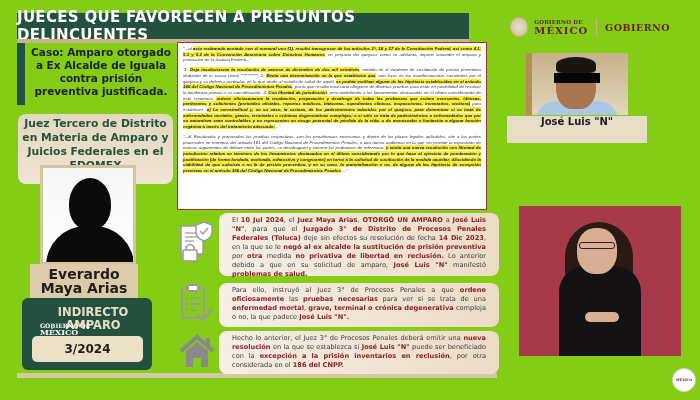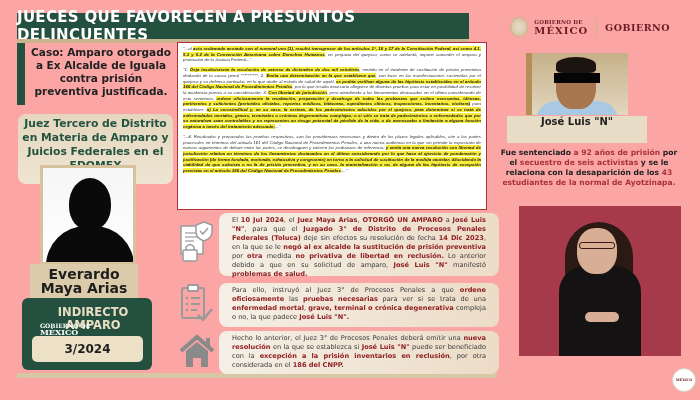--- a/index.html
+++ b/index.html
@@ -1,19 +1,19 @@
 <!DOCTYPE html>
 <html><head>
   <meta charset="utf-8">
   <style>
     * { box-sizing: border-box; margin: 0; padding: 0; }
     html, body { width: 700px; height: 400px; overflow: hidden; background: #ffffff; }
     body { position: relative; font-family: "DejaVu Sans", sans-serif; color: #1e1e1e; }
 
-    .slide { position: absolute; left: 0; top: 0; width: 700px; height: 400px; background: #fca5a5; }
+    .slide { position: absolute; left: 0; top: 0; width: 700px; height: 400px; background: #84cc16; }
 
     
     .header-bar { position: absolute; left: 17px; top: 13px; width: 452px; height: 26px; background: #23503f; display: flex; align-items: center; justify-content: center; }
     .header-title { color: #ffffff; font-weight: bold; font-size: 15px; letter-spacing: 0.3px; font-family: "DejaVu Sans", sans-serif; }
     .header-under { position: absolute; left: 17px; top: 39px; width: 452px; height: 4px; background: #c9b48f; }
     .left-accent { position: absolute; left: 17px; top: 43px; width: 8px; height: 62px; background: #23503f; }
 
     
     .case-title { position: absolute; left: 28px; top: 46px; width: 146px; text-align: center; font-weight: bold; font-size: 10.5px; line-height: 13px; color: #222; }
     .judge-box { position: absolute; left: 18px; top: 114px; width: 155px; height: 70px; background: linear-gradient(180deg, #e5d7be 0%, #efe5d3 100%); border-radius: 8px; text-align: center; padding-top: 3px; }
@@ -181,23 +181,20 @@
     <div class="frame-left"></div>
     <div class="shirt"></div>
     <div class="face"></div>
     <div class="hair"></div>
     <div class="censor"></div>
   </div>
   <div class="suspect-caption">
     <div class="suspect-name">José Luis  "N"</div>
   </div>
 
-  <div class="sentence-text">
-    <span>Fue sentenciado </span><span class="r">a 92 años de prisión</span><span> por el </span><span class="r">secuestro de seis activistas</span><span> y se le relaciona con la desaparición de los </span><span class="r">43 estudiantes de la normal de Ayotzinapa.</span>
-  </div>
 
   <div class="interpreter">
     <div class="int-hair"></div>
     <div class="int-body"></div>
     <div class="int-face"></div>
     <div class="int-glasses"></div>
     <div class="int-hands"></div>
   </div>
 
   <div class="corner-logo">MÉXICO</div>

